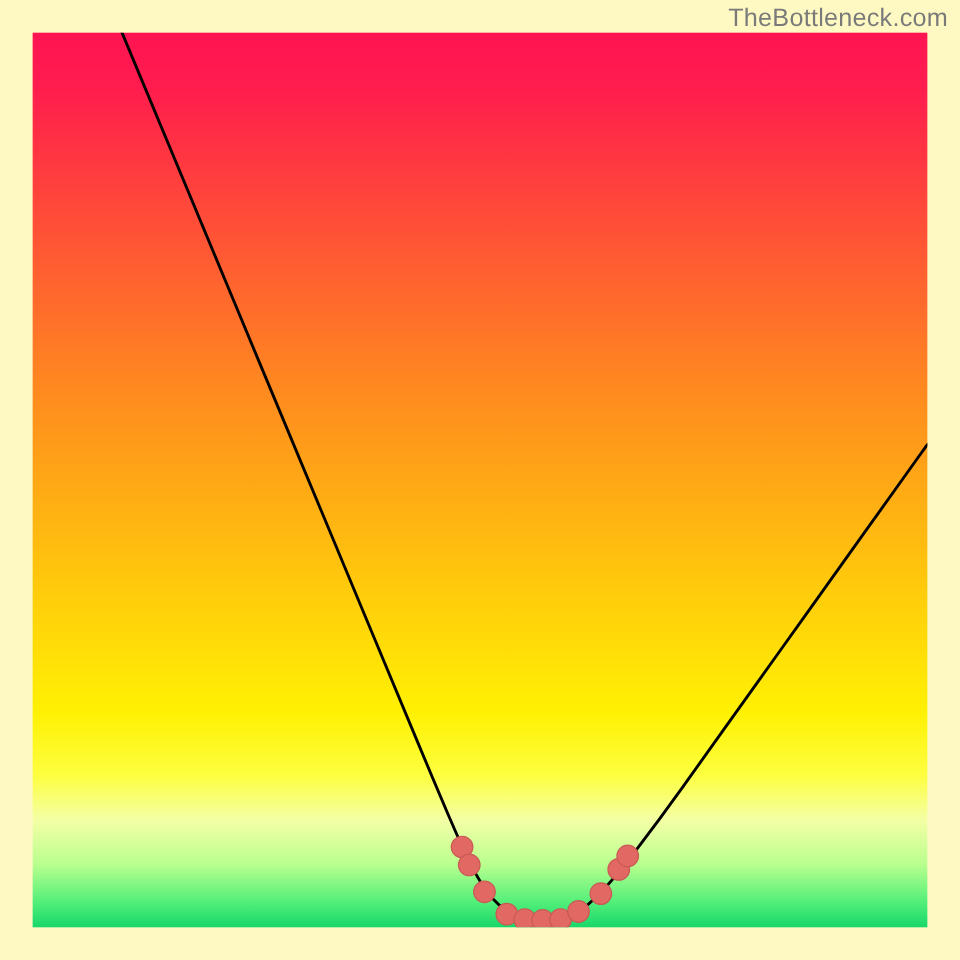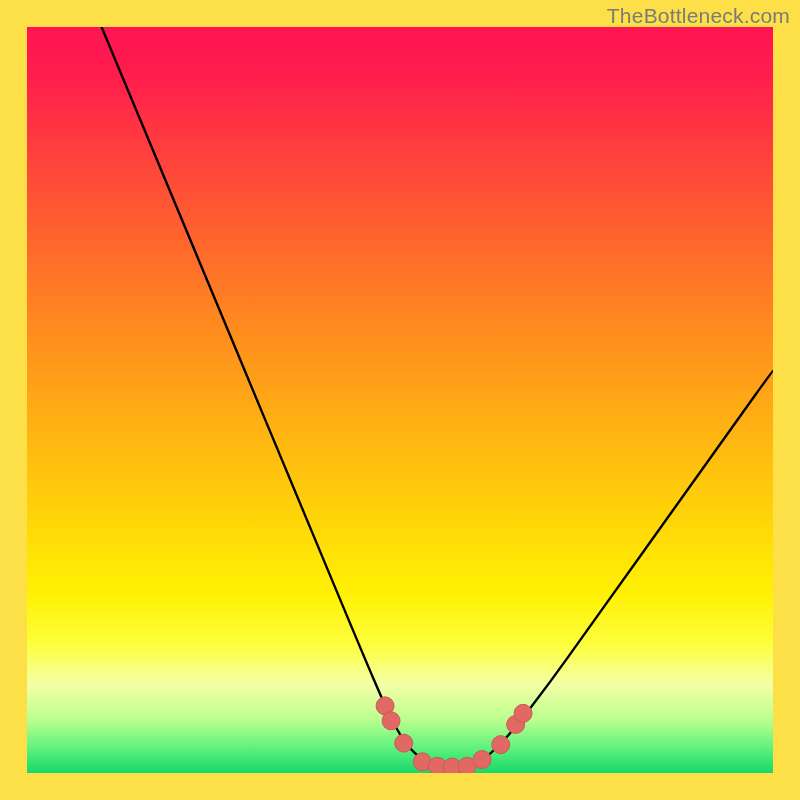--- a/index.html
+++ b/index.html
@@ -10,21 +10,21 @@
     background: #000;
     overflow: hidden;
     font-family: Arial, Helvetica, sans-serif;
   }
   .frame {
     position: absolute;
     left: 0;
     top: 0;
     width: 800px;
     height: 800px;
-    background: #fde047;
+    background: #fef9c3;
   }
   .plot {
     position: absolute;
     left: 27px;
     top: 27px;
     width: 746px;
     height: 746px;
     overflow: hidden;
   }
   .gradient {

